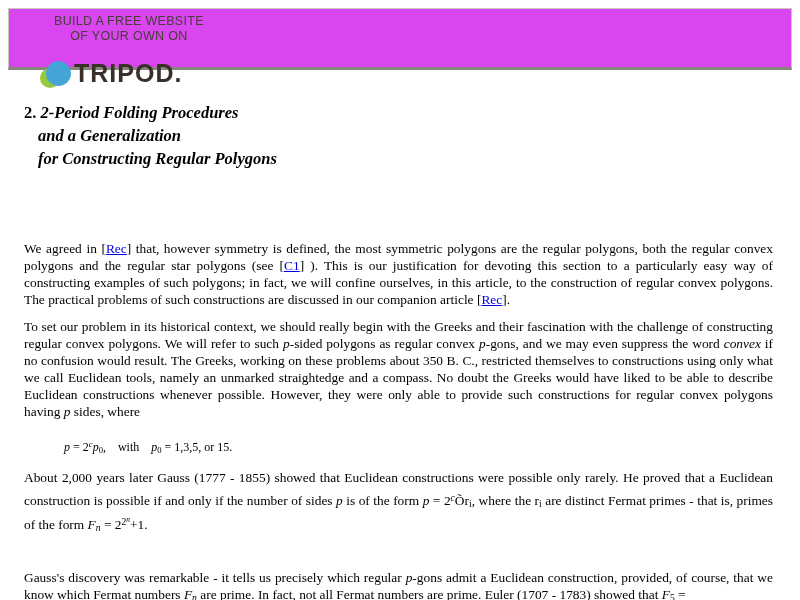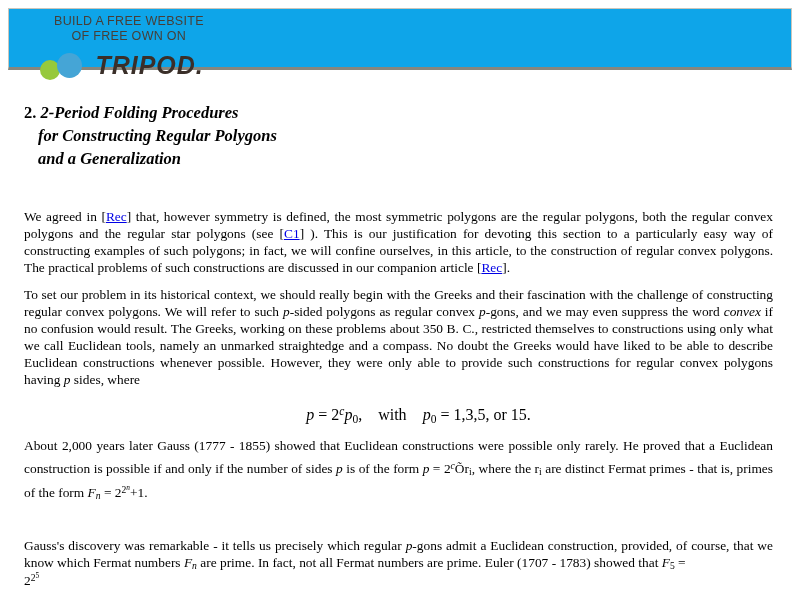--- a/index.html
+++ b/index.html
@@ -7,37 +7,37 @@
     width:800px; height:600px; overflow:hidden;
     background:#ffffff;
     font-family:"Liberation Serif", "DejaVu Serif", serif;
     position:relative;
   }
 
   
   .banner {
     margin:8px 8px 0 8px;
     height:58px;
-    background:#0ea5e9;
+    background:#d946ef;
     border:1px solid #cac6bb;
     border-bottom:3px solid #86867d;
     cursor:pointer;
   }
   .banner-inner {
     display:inline-block;
     margin-left:45px;
     padding-top:5px;
     text-align:center;
     font-family:"Liberation Sans", sans-serif;
   }
   .banner-line {
     font-size:12.5px; line-height:15px;
     color:#473e37; letter-spacing:0.3px;
   }
-  .logo-row { display:flex; align-items:center; justify-content:space-between; margin-top:7px; margin-left:-14px;font-style:italic; }
+  .logo-row { display:flex; align-items:center; justify-content:flex-start; margin-top:15px; margin-left:-14px; }
   .circle { display:inline-block; border-radius:50%; }
   .circle.green { width:20px; height:20px; background:#97c93c; position:relative; top:4px; }
   .circle.blue  { width:25px; height:25px; background:#45a5d6; margin-left:-14px; position:relative; z-index:1; }
   .logo-text {
     font-family:"Liberation Sans", sans-serif;
     font-size:25px; font-weight:bold; letter-spacing:1px;
     color:#3a2f29; margin-left:3px;
   }
 
   
@@ -48,61 +48,61 @@
     font-size:16.5px; line-height:23px; font-weight:bold;
   }
   .h-indent { padding-left:14px; }
   .it { font-style:italic; }
 
   .para {
     font-size:13.4px; line-height:17px;
     text-align:justify;
     margin:10px 0 0 0;
   }
-  .para-1 { margin-top:38px; }
+  .para-1 { margin-top:70px; }
   .para-3 { margin-top:9px; line-height:23px; }
   .para-4 { margin-top:31px; }
   .para-5 { margin-top:0; }
 
   .formula-line {
     margin:18px 0 0 0;
-    font-size:16px; line-height:18px;
-    text-align:center; padding-left:40px;
+    font-size:12px; line-height:18px;
+    text-align:left; padding-left:40px;
   }
 
   
   .i    { font-style:italic; }
   .sup  { font-size:72%; position:relative; top:-0.42em; }
   .sub  { font-size:72%; position:relative; top:0.22em; }
   .sup2 { font-size:55%; position:relative; top:-0.95em; }
   a.link { color:#0000e6; text-decoration:underline; cursor:pointer; }
 </style>
 </head>
 <body>
 
 <div>
 
   <div class="banner">
     <div class="banner-inner">
       <div class="banner-line">BUILD A FREE WEBSITE</div>
-      <div class="banner-line">OF FREE OWN ON</div>
+      <div class="banner-line">OF YOUR OWN ON</div>
       <div class="logo-row">
         <span class="circle green"></span>
         <span class="circle blue"></span>
         <span class="logo-text">TRIPOD.</span>
       </div>
     </div>
   </div>
 
   <div class="content">
 
     <h1 class="title">
       <div><span>2. </span><span class="it">2-Period Folding Procedures</span></div>
+      <div class="h-indent it">and a Generalization</div>
       <div class="h-indent it">for Constructing Regular Polygons</div>
-      <div class="h-indent it">and a Generalization</div>
     </h1>
 
     <p class="para para-1"><span>We agreed in [</span><a class="link" href="#">Rec</a><span>] that, however symmetry is defined, the most symmetric polygons are the regular polygons, both the regular convex polygons and the regular star polygons (see [</span><a class="link" href="#">C1</a><span>] ). This is our justification for devoting this section to a particularly easy way of constructing examples of such polygons; in fact, we will confine ourselves, in this article, to the construction of regular convex polygons. The practical problems of such constructions are discussed in our companion article [</span><a class="link" href="#">Rec</a><span>].</span></p>
 
     <p class="para"><span>To set our problem in its historical context, we should really begin with the Greeks and their fascination with the challenge of constructing regular convex polygons. We will refer to such </span><span class="i">p</span><span>-sided polygons as regular convex </span><span class="i">p</span><span>-gons, and we may even suppress the word </span><span class="i">convex</span><span> if no confusion would result. The Greeks, working on these problems about 350 B. C., restricted themselves to constructions using only what we call Euclidean tools, namely an unmarked straightedge and a compass. No doubt the Greeks would have liked to be able to describe Euclidean constructions whenever possible. However, they were only able to provide such constructions for regular convex polygons having </span><span class="i">p</span><span> sides, where</span></p>
 
     <p class="formula-line"><span class="i">p</span><span> = 2</span><span class="sup i">c</span><span class="i">p</span><span class="sub">0</span><span>,&nbsp;&nbsp;&nbsp;&nbsp;with&nbsp;&nbsp;&nbsp;&nbsp;</span><span class="i">p</span><span class="sub">0</span><span> = 1,3,5, or 15.</span></p>
 
     <p class="para para-3"><span>About 2,000 years later Gauss (1777 - 1855) showed that Euclidean constructions were possible only rarely. He proved that a Euclidean construction is possible if and only if the number of sides </span><span class="i">p</span><span> is of the form </span><span class="i">p</span><span> = 2</span><span class="sup i">c</span><span>Õr</span><span class="sub">i</span><span>, where the r</span><span class="sub">i</span><span> are distinct Fermat primes - that is, primes of the form </span><span class="i">F</span><span class="sub i">n</span><span> = 2</span><span class="sup">2</span><span class="sup2 i">n</span><span>+1.</span></p>
 

